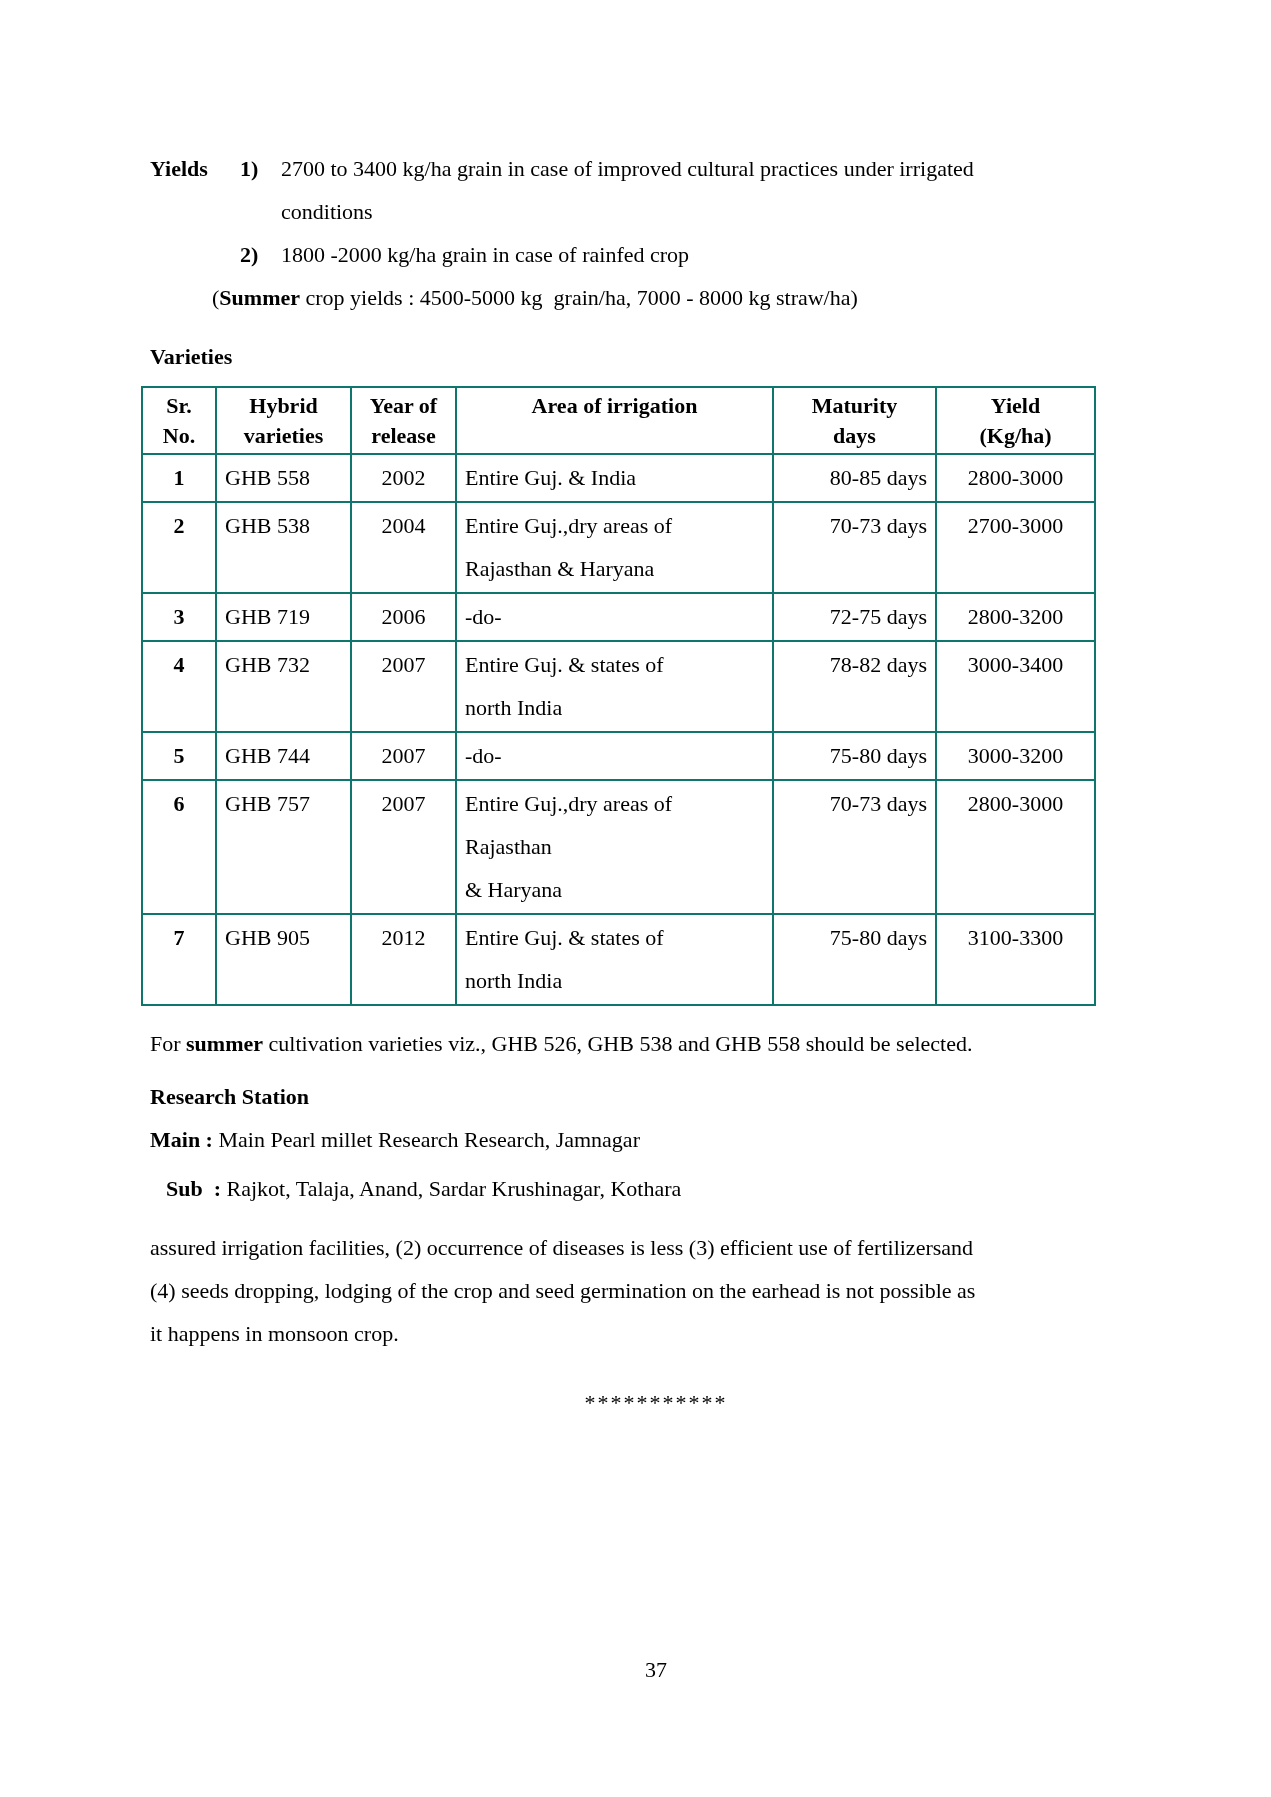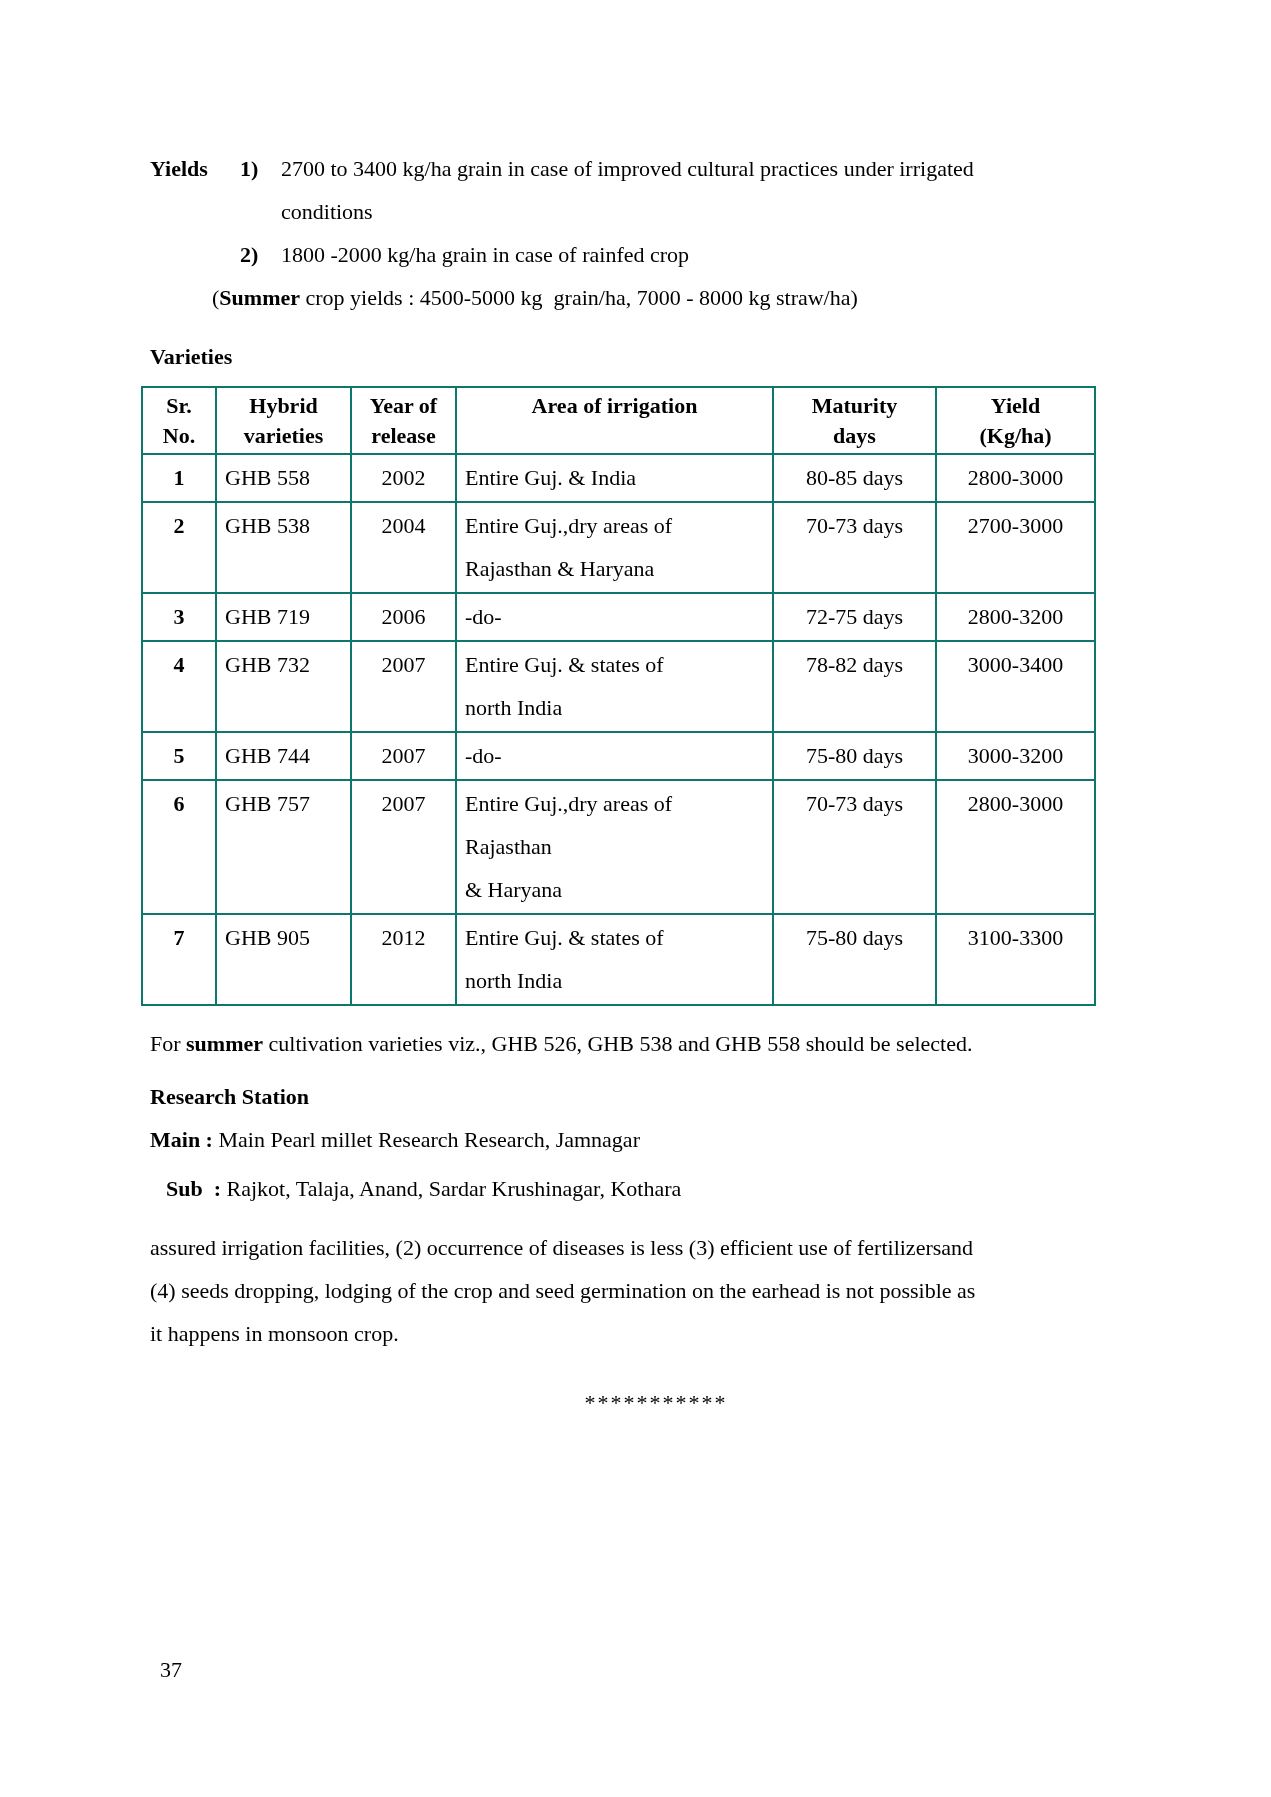--- a/index.html
+++ b/index.html
@@ -50,35 +50,36 @@
     line-height: 30px;
     text-align: center;
     font-weight: bold;
     padding-top: 3px;
   }
   table.varieties td { line-height: 43px; }
   td.c-sr   { text-align: center; font-weight: bold; }
   td.c-hyb  { text-align: left; padding-left: 13px; margin-left: 13px; }
   td.c-year { text-align: center; }
   td.c-area { text-align: left; padding-left: 11px; }
-  td.c-mat  { text-align: center; }
+  td.c-mat  { text-align: right; }
   td.c-yld  { text-align: center; }
 
   
   .summer-note { margin-top: 16px; }
   .research-heading { font-weight: bold; margin-top: 10px; }
   .sub-line { padding-left: 8px; margin-top: 6px; margin-left: 8px; }
   .summary { margin-top: 16px; }
   .summary .first { text-indent: 68px; }
   .asterisks { margin-top: 26px; text-align: center; letter-spacing: 2px; }
   .page-number {
     position: absolute;
-    left: 160px;
+    left: 150px;
     top: 1648px;
     width: 1012px;
+    text-align: center;
     line-height: 43px;
   }
 </style>
 </head>
 <body>
 
 <div class="page">
   <div class="content">
 
     <div>

